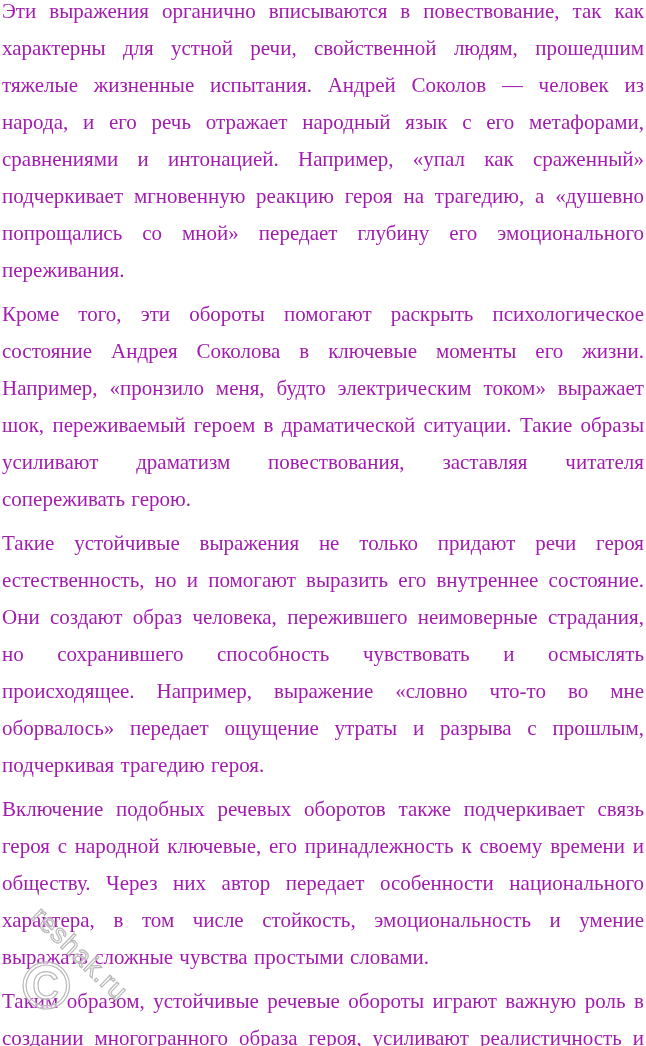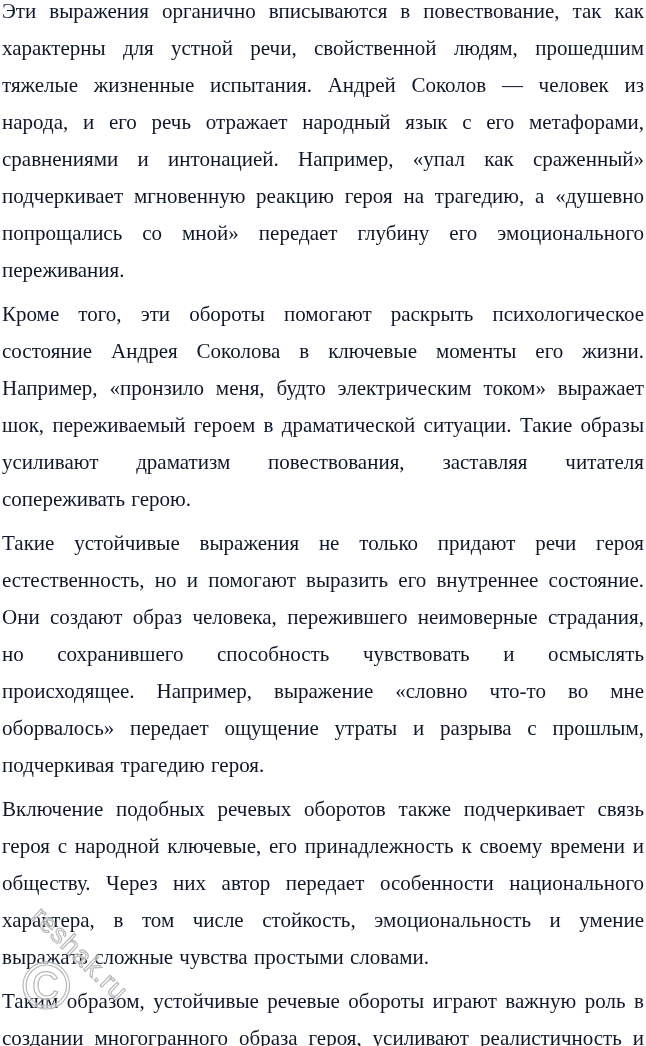--- a/index.html
+++ b/index.html
@@ -7,21 +7,21 @@
     padding: 0;
     background: #ffffff;
   }
   .page {
     position: relative;
     width: 646px;
     height: 1046px;
     background: #ffffff;
     overflow: hidden;
     font-family: "Liberation Serif", "DejaVu Serif", serif;
-    color: #0f172a;
+    color: #a21caf;
   }
   .doc-text {
     position: absolute;
     top: -7px;
     left: 2px;
     right: 2px;
   }
   .doc-text p {
     margin: 0 0 7px 0;
     font-size: 21px;

